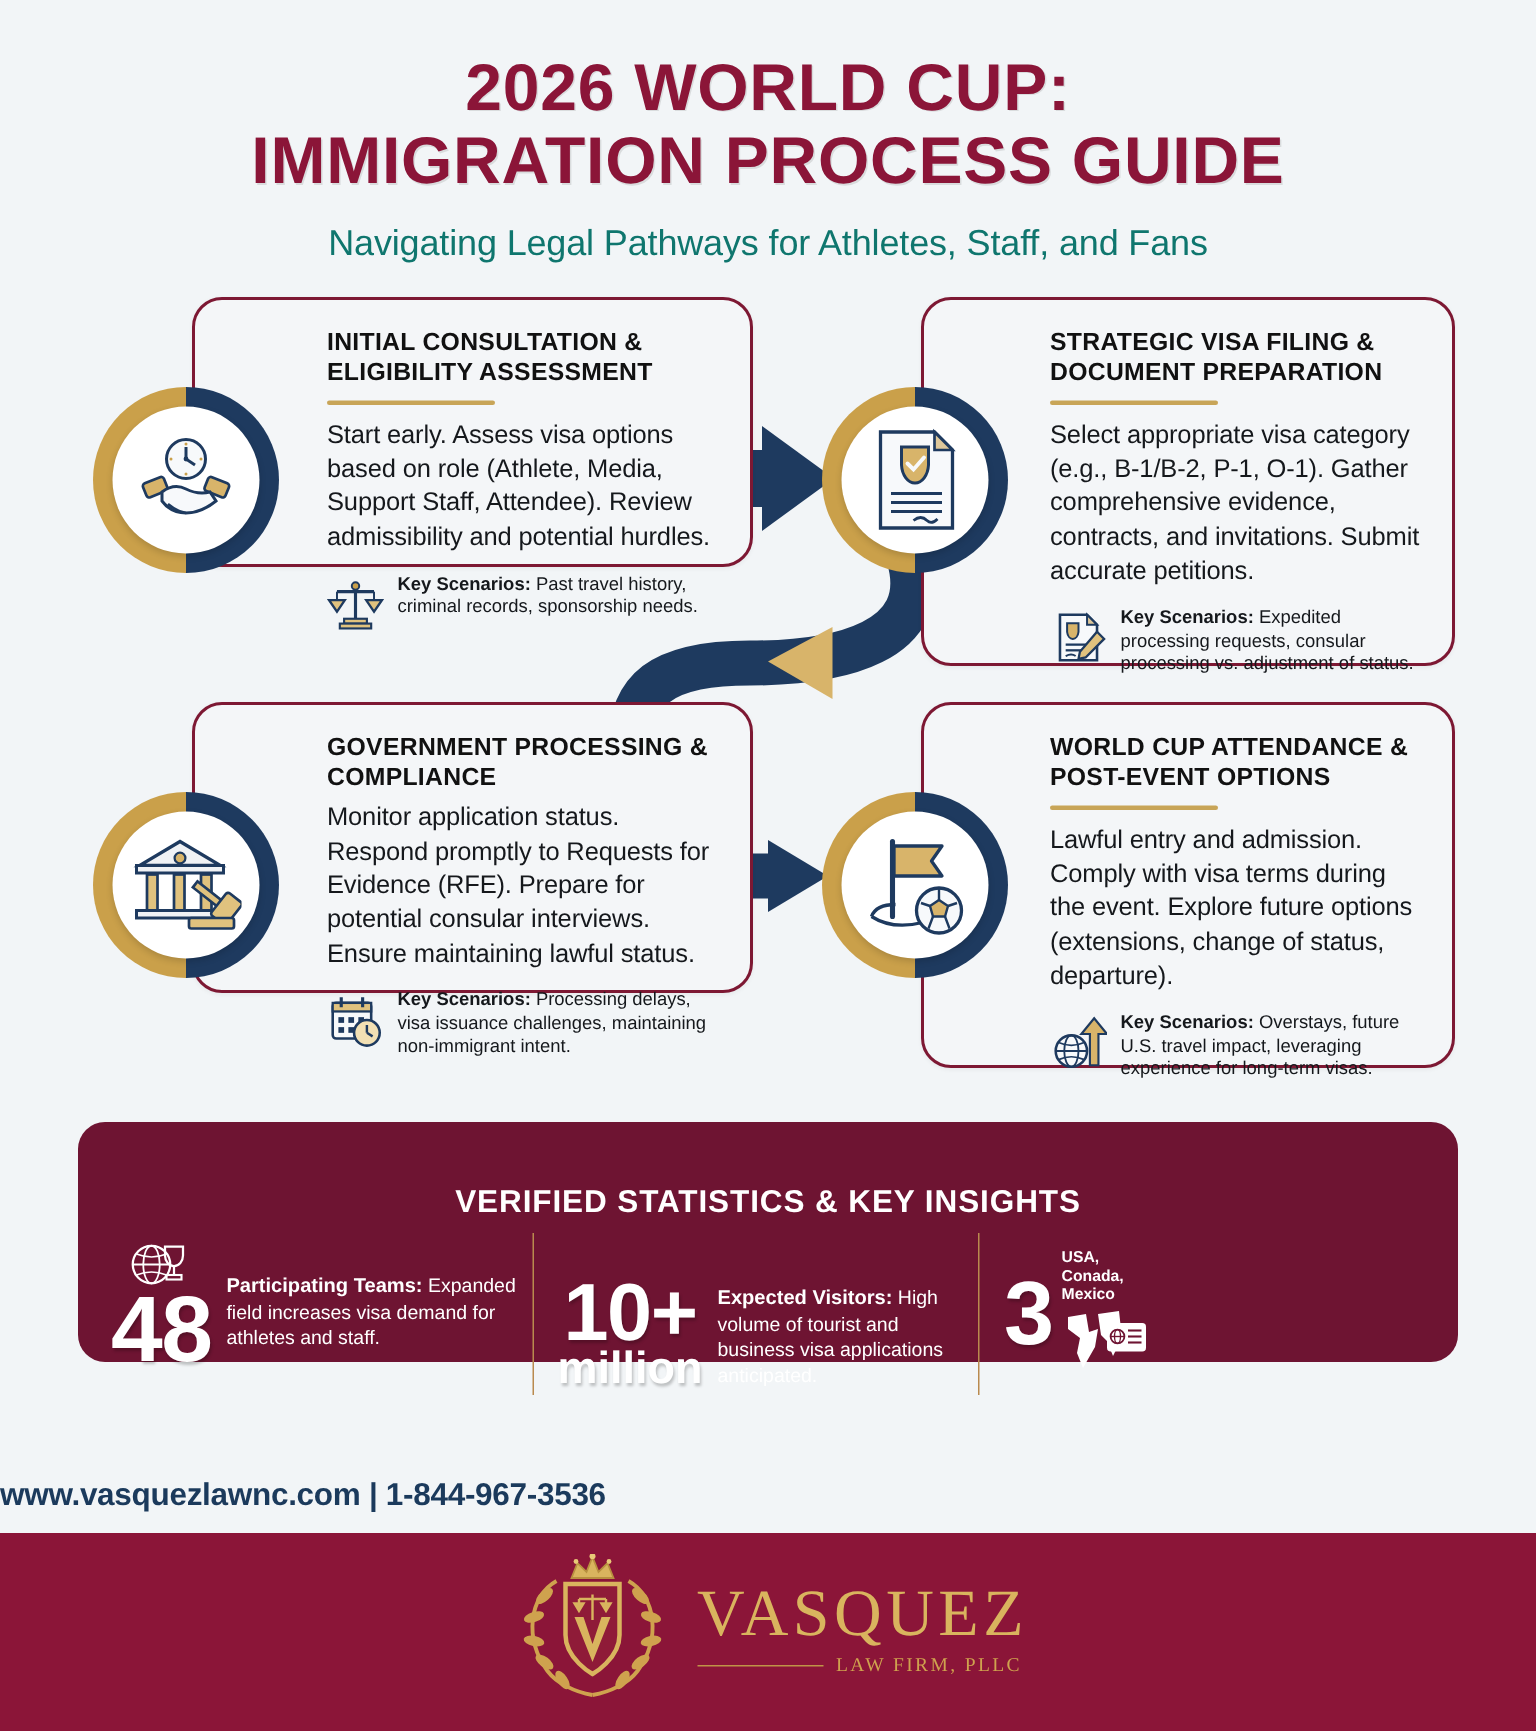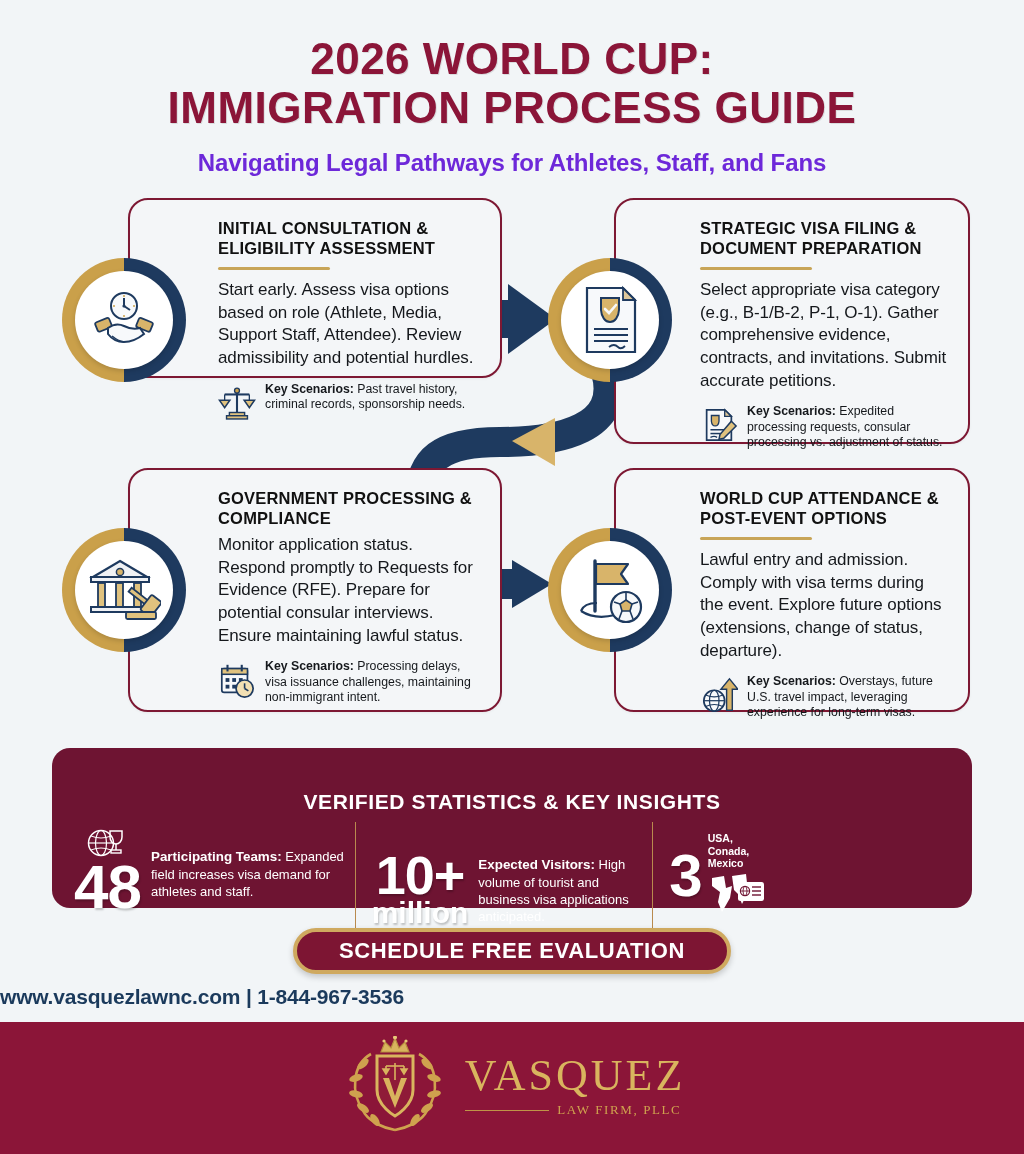--- a/index.html
+++ b/index.html
@@ -15,35 +15,35 @@
 
   
   .header { position:absolute; top:34px; left:0; width:1024px; text-align:center; }
   .title-l1, .title-l2 {
     font-size:44px; font-weight:bold; color:#8b1538;
     letter-spacing:0.5px; line-height:1.12;
     text-shadow:1px 1px 0 rgba(0,0,0,0.10);
   }
   .title-l2 { font-size:44px; }
   .subtitle {
-    margin-top:16px; font-size:24px; font-weight:bold;
-    color:#6d28d9; letter-spacing:-0.1px;
+    margin-top:16px; font-size:24px; font-weight:normal;
+    color:#0f766e; letter-spacing:-0.1px;
   }
 
   
   .card {
     position:absolute;
     border:2px solid #7d1833;
     border-radius:20px;
     background:#f4f6f8;
     box-shadow:0 1px 3px rgba(0,0,0,0.05);
   }
   .card.c1 { left:128px; top:198px; width:374px; height:180px; }
   .card.c2 { left:614px; top:198px; width:356px; height:246px; }
-  .card.c3 { left:128px; top:468px; width:374px; height:244px; }
+  .card.c3 { left:128px; top:468px; width:374px; height:194px; }
   .card.c4 { left:614px; top:468px; width:356px; height:244px; }
 
   .card-inner { padding:18px 20px 14px 92px; }
   .card.c1 .card-inner, .card.c3 .card-inner { padding-left:88px; }
   .card.c2 .card-inner, .card.c4 .card-inner { padding-left:84px; }
 
   .card-title {
     font-size:16.5px; font-weight:bold; color:#111; line-height:1.22;
     letter-spacing:0.2px;
   }
@@ -397,23 +397,20 @@
               <line x1="44" y1="19" x2="53" y2="19" stroke="#6e1432" stroke-width="1.4"></line>
               <line x1="44" y1="23" x2="53" y2="23" stroke="#6e1432" stroke-width="1.4"></line>
             </svg>
           </div>
         </div>
       </div>
 
     </div>
   </div>
 
-  <div class="cta">
-    <span>SCHEDULE FREE EVALUATION</span>
-  </div>
   <div class="contact">www.vasquezlawnc.com | 1-844-967-3536</div>
 
   <div class="footer">
     <div class="logo">
       <svg width="112" height="100" viewBox="0 0 112 100">
 
         <g stroke="#cfa24e" stroke-width="2.6" fill="none">
           <path d="M32 18 C14 28, 10 56, 26 78 C32 86, 44 92, 56 94"></path>
           <path d="M80 18 C98 28, 102 56, 86 78 C80 86, 68 92, 56 94"></path>
         </g>

